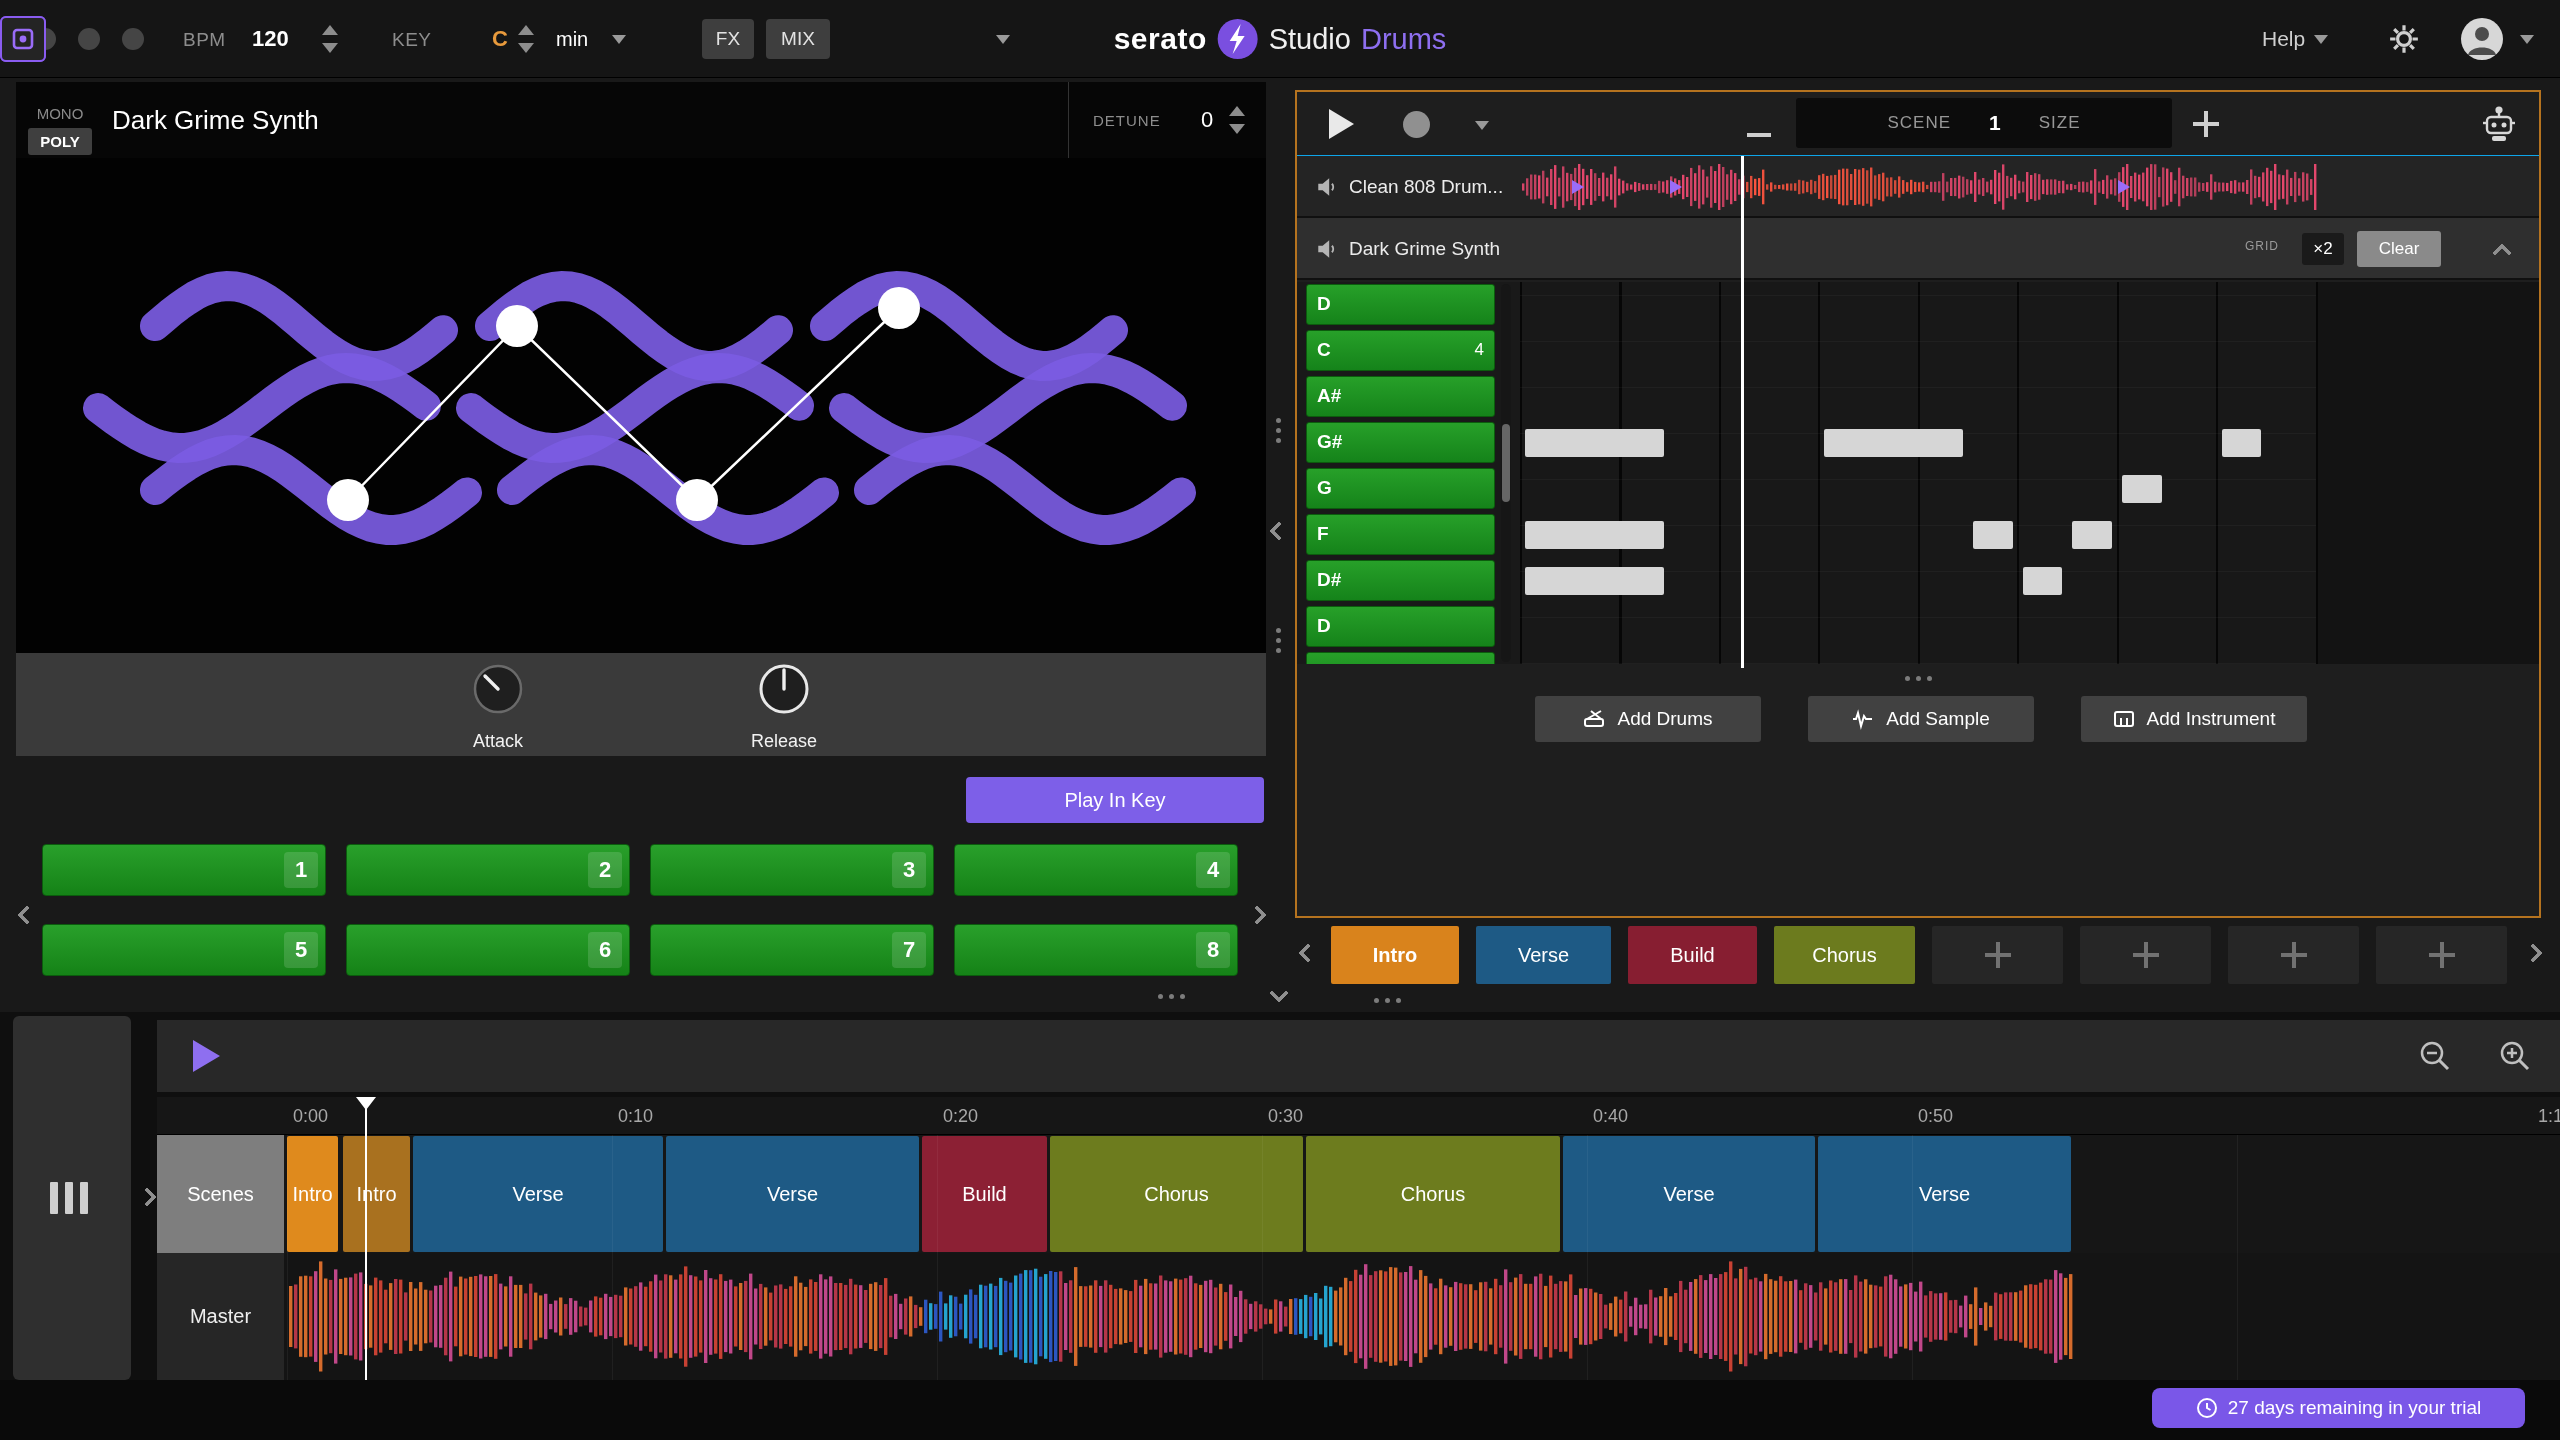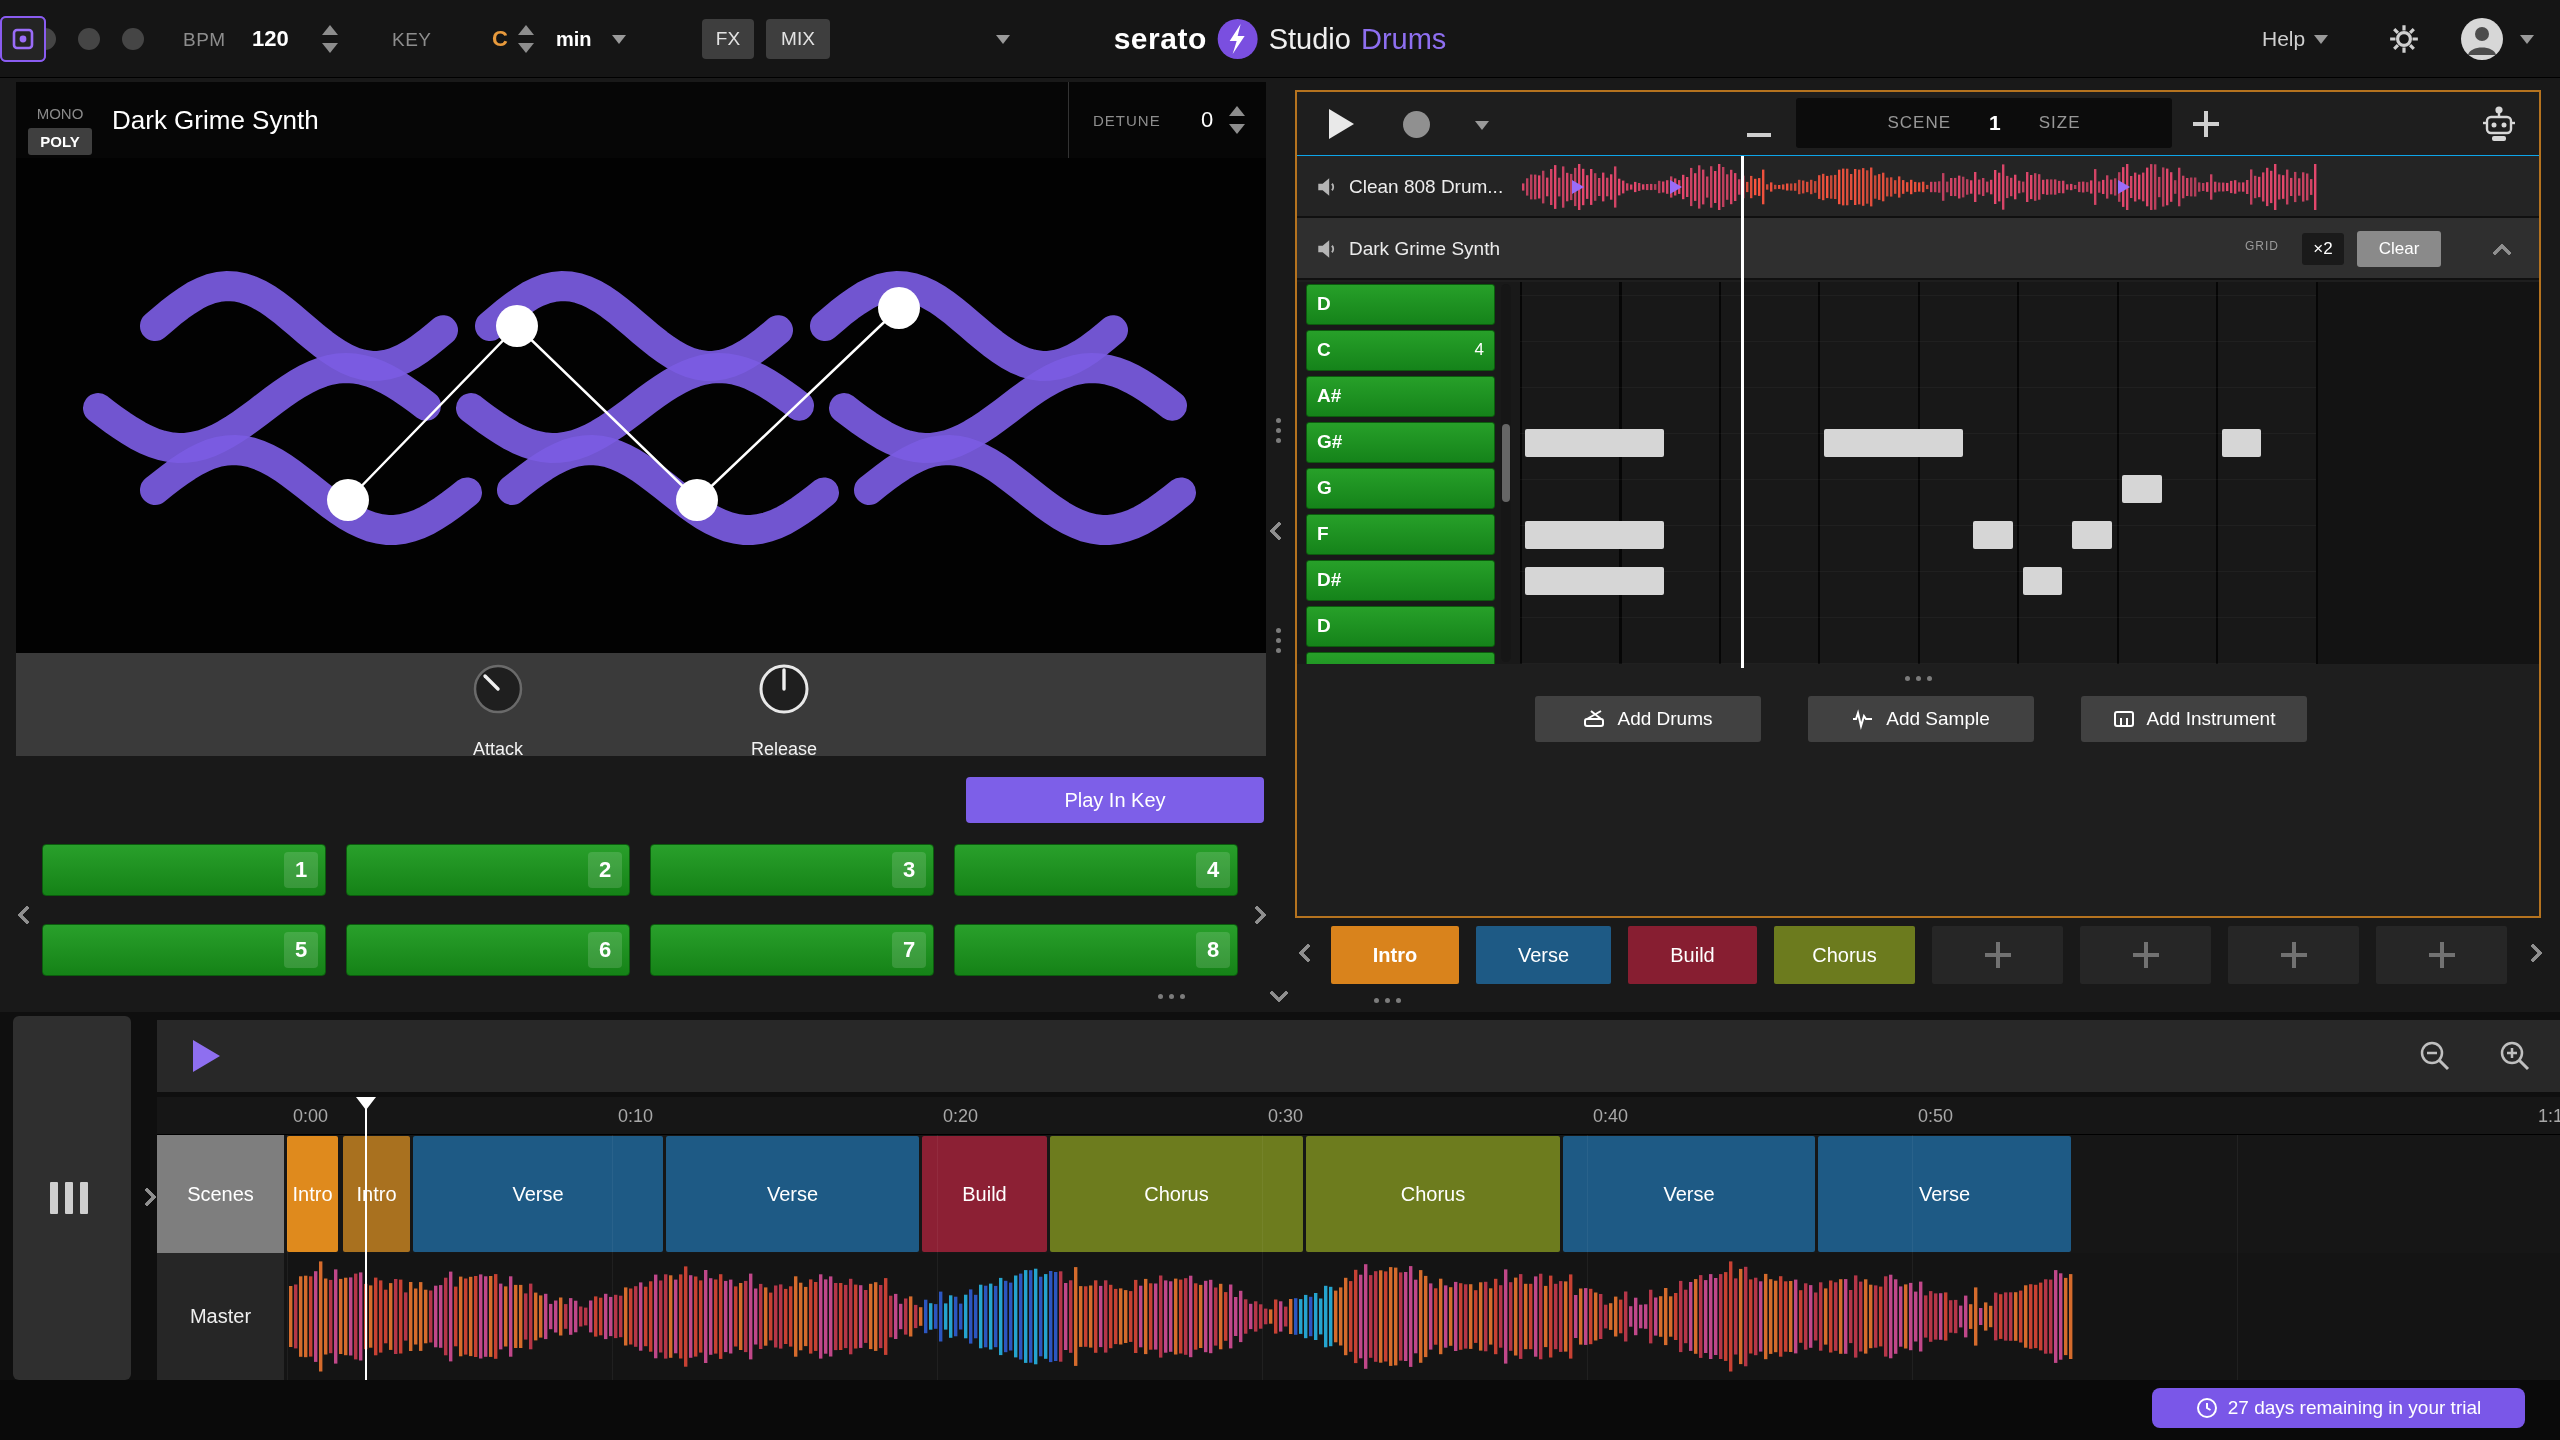--- a/index.html
+++ b/index.html
@@ -48,21 +48,21 @@
 #monopoly{position:absolute;left:12px;top:20px;width:64px}
 #mono{display:block;text-align:center;font-size:15px;color:#8a8a8a;padding:3px 0}
 #poly{display:block;text-align:center;font-size:15px;color:#fff;background:#3f3f3f;border-radius:3px;padding:5px 0;margin-top:3px;font-weight:bold}
 #synth-title{position:absolute;left:96px;top:0;line-height:76px;font-size:26px;color:#fff}
 #detune-group{position:absolute;left:1052px;top:0;height:76px;width:198px;border-left:1px solid #333}
 #detune-label{position:absolute;left:24px;top:30px;font-size:15px;color:#8d8d8d;letter-spacing:1px}
 #detune-value{position:absolute;left:132px;top:25px;font-size:22px;color:#fff}
 #viz{position:absolute;left:0;top:76px;width:1250px;height:495px;background:#020202}
 #knob-strip{position:absolute;left:0;top:571px;width:1250px;height:103px;background:#3a3a3a}
 .knob{position:absolute;top:8px;width:120px;text-align:center}
-.knob-label{display:block;margin-top:18px;font-size:18px;color:#f2f2f2}
+.knob-label{display:block;margin-top:10px;font-size:18px;color:#f2f2f2}
 #pik{position:absolute;left:950px;top:695px;width:298px;height:46px;background:#7d5fe8;border:none;border-radius:4px;color:#fff;font-size:20px;font-family:inherit}
 .pad{position:absolute;height:52px;width:284px;background:linear-gradient(#29a02b,#158217);border:1px solid #0b5c0d;border-radius:4px;cursor:pointer}
 .pad-num{position:absolute;right:7px;top:50%;transform:translateY(-50%);min-width:34px;height:36px;line-height:36px;text-align:center;color:#fff;font-size:22px;font-weight:bold;background:rgba(255,255,255,.14);border-radius:4px;padding:0 4px}
 
 
 #rpanel{position:absolute;left:1295px;top:12px;width:1246px;height:828px;background:#1e1e1e;border:2px solid #b5731f}
 #arr-top{position:absolute;left:0;top:0;width:1242px;height:64px;border-bottom:1px solid #0ea5e9}
 #arr-play{position:absolute;left:32px;top:17px;width:0;height:0;border-top:15px solid transparent;border-bottom:15px solid transparent;border-left:25px solid #e9e9e9}
 #arr-rec{position:absolute;left:106px;top:19px;width:27px;height:27px;border-radius:50%;background:#909090}
 #arr-caret{position:absolute;left:178px;top:29px}
@@ -146,21 +146,21 @@
       <i class="t-up"></i>
       <i class="t-dn"></i>
     </span>
 
   <span class="tb-label" style="left:392px">KEY</span>
   <span class="tb-value" style="left:492px;color:#e89a3c">C</span>
   <span class="stepper" style="left:518px;top:24px">
       <i class="t-up"></i>
       <i class="t-dn"></i>
     </span>
-  <span class="tb-value" style="left:556px;font-weight:bold;font-size:20px;top:28px">min</span>
+  <span class="tb-value" style="left:556px;font-weight:normal;font-size:20px;top:28px">min</span>
   <span class="cdn" style="position:absolute;left:612px;top:35px"></span>
 
   <button class="tb-btn" style="left:702px;width:52px">FX</button>
   <button class="tb-btn" style="left:766px;width:64px">MIX</button>
 
   <button class="tool-btn" id="tool1">
     <svg width="28" height="28" viewBox="0 0 28 28">
         <path d="M3 14q3.5-10 7 0t7 0 7 0" stroke="#fff" stroke-width="2.6" fill="none"></path>
       </svg>
   </button>

